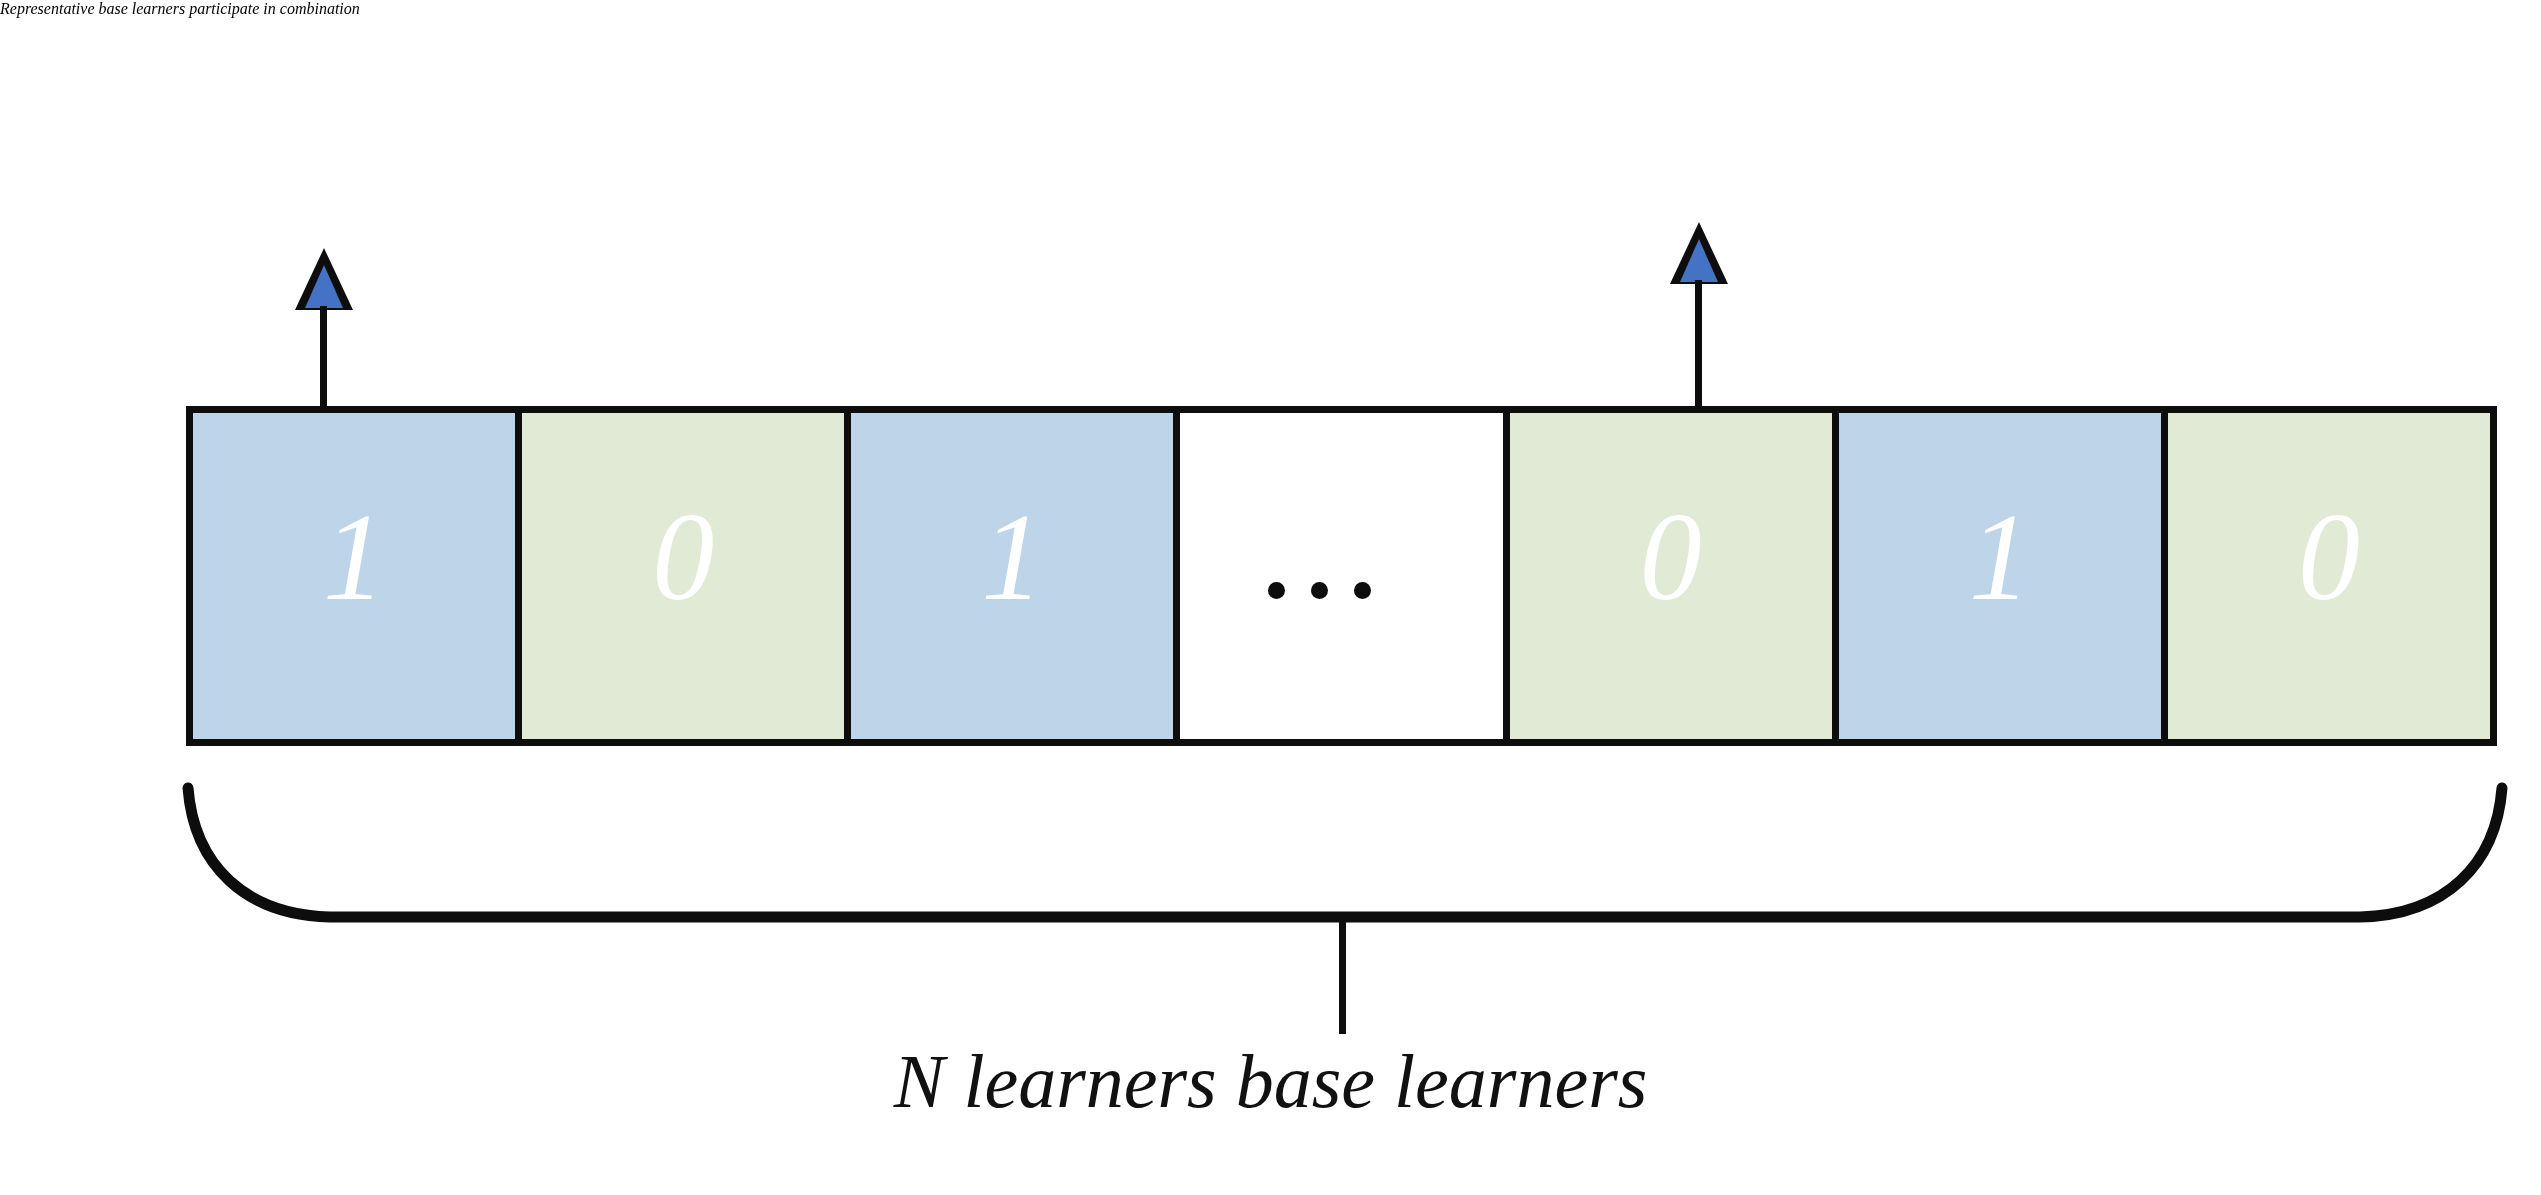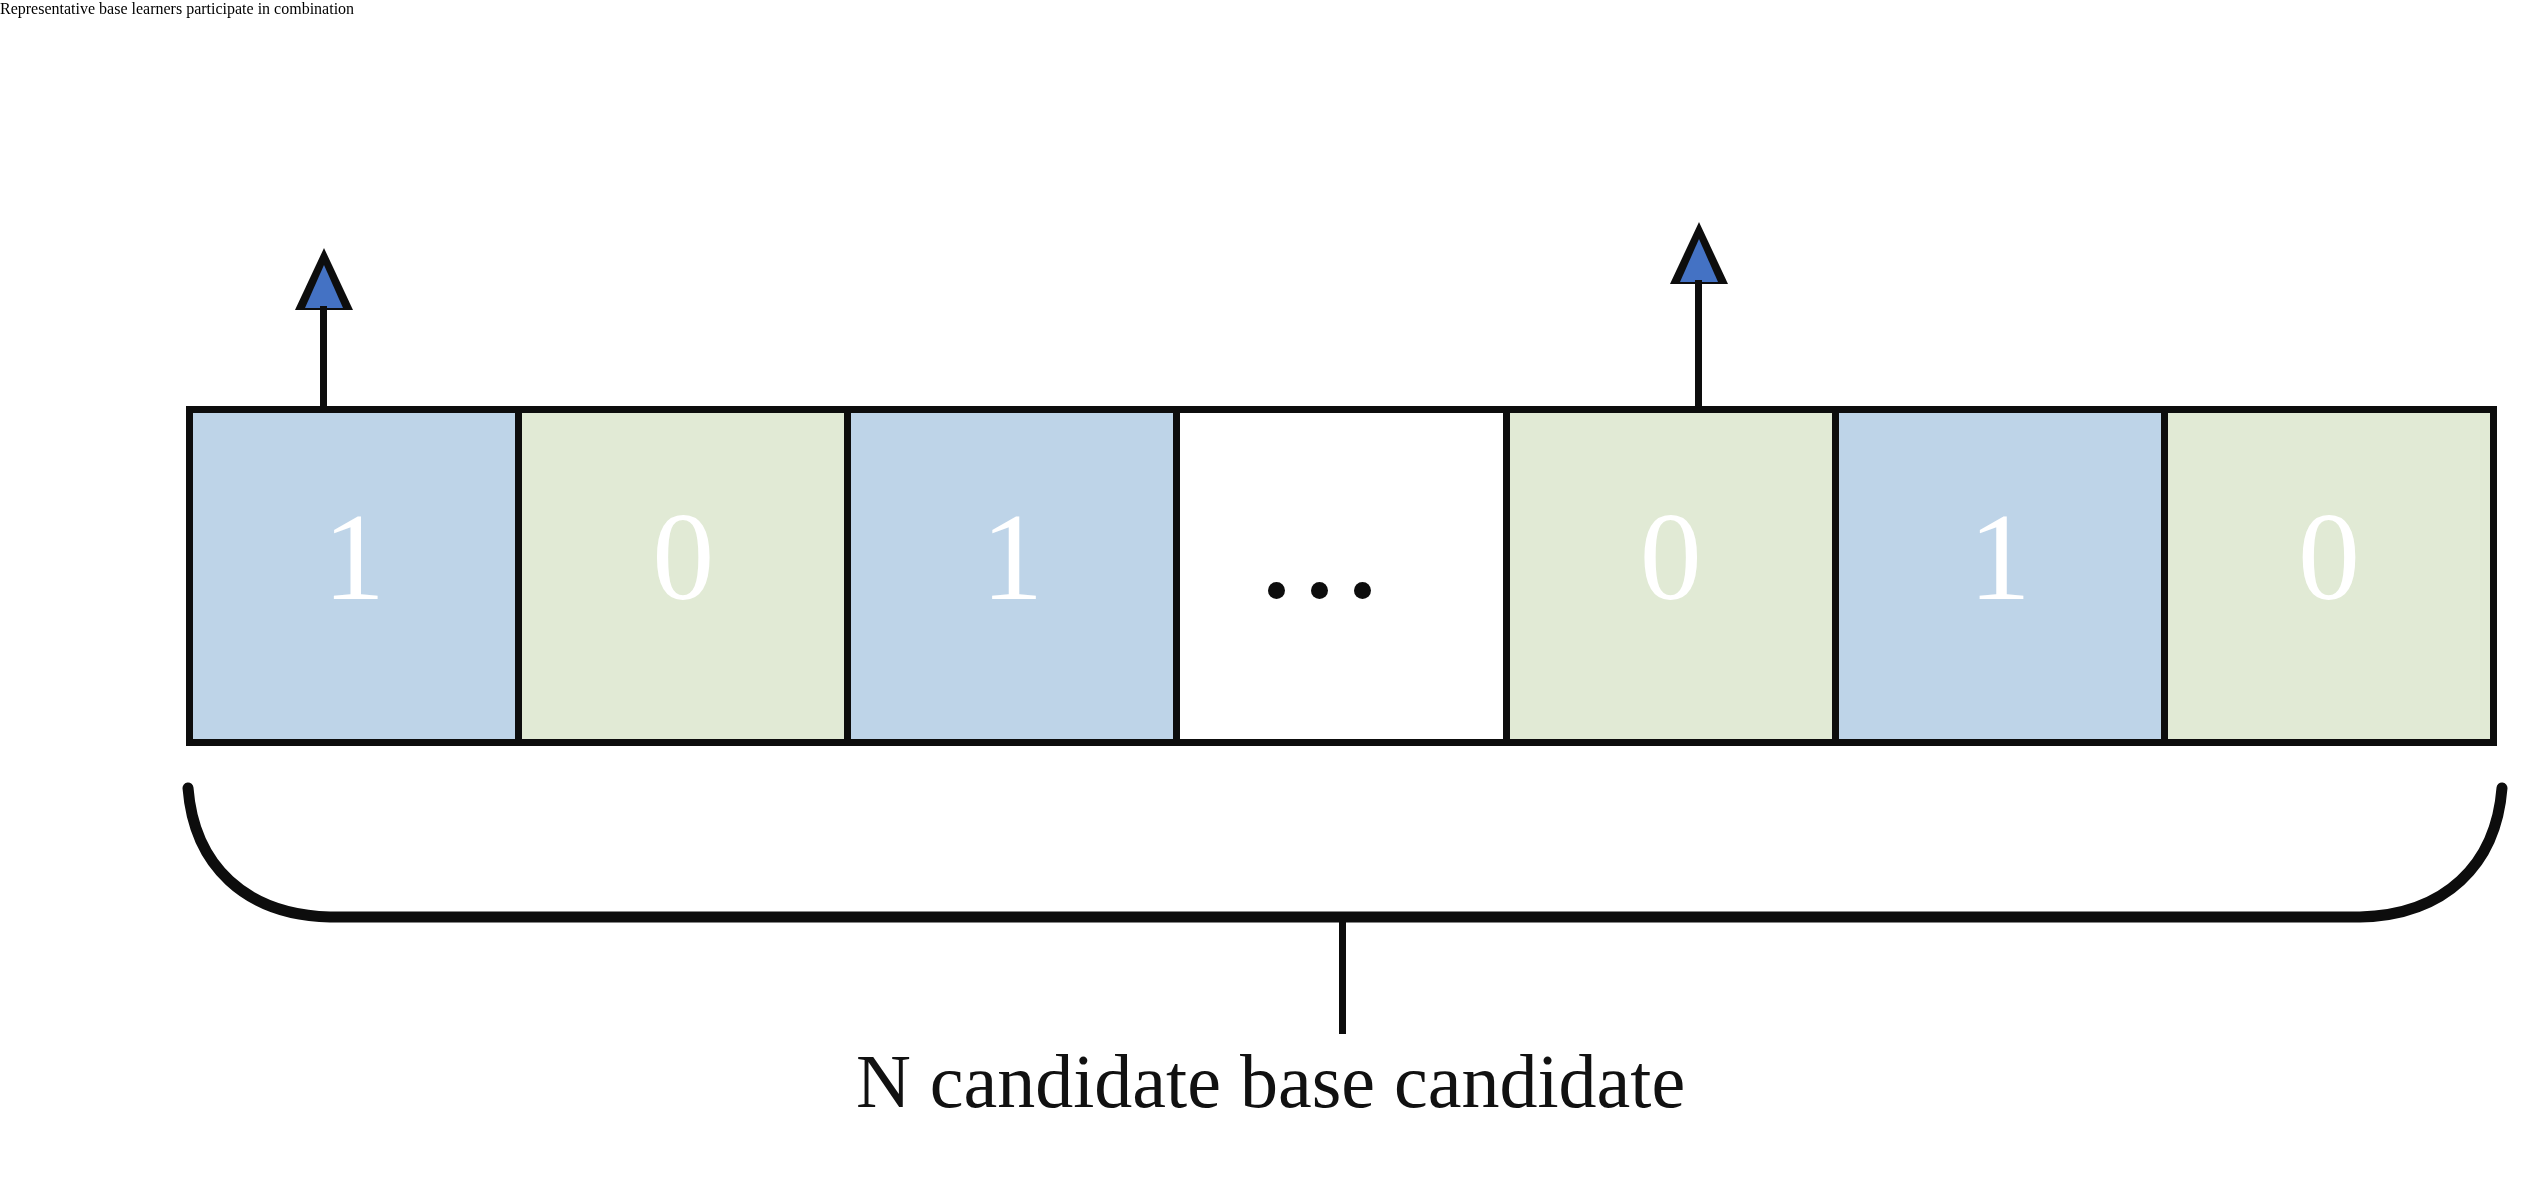--- a/index.html
+++ b/index.html
@@ -7,20 +7,21 @@
     padding: 0;
     background: #ffffff;
   }
   #canvas {
     position: relative;
     width: 2541px;
     height: 1195px;
     background: #ffffff;
     overflow: hidden;
     font-family: "Liberation Serif", "DejaVu Serif", serif;
+    font-style: italic;
   }
   #label-left  { left: 10px;   top: 18px;  width: 520px; }
   #label-right { left: 1325px; top: 10px;  width: 860px; }
 
   
   .arrow { position: absolute; }
   .arrow .stem {
     position: absolute;
     width: 7px;
     background: #0d0d0d;
@@ -164,15 +165,15 @@
     <div class="cell" style="background:#e1ead5;">
       <span class="digit">0</span>
     </div>
   </div>
 
   <svg id="brace" viewBox="0 0 2391 170">
     <path d="M 38 18 C 44 95, 95 145, 180 147 L 2210 147 C 2295 145, 2346 95, 2352 18" fill="none" stroke="#0d0d0d" stroke-width="11" stroke-linecap="round"></path>
   </svg>
   <div id="brace-stem"></div>
 
-  <div id="caption">N candidate base candidate</div>
+  <div id="caption">N learners base learners</div>
 
 </div>
 
 </body></html>

